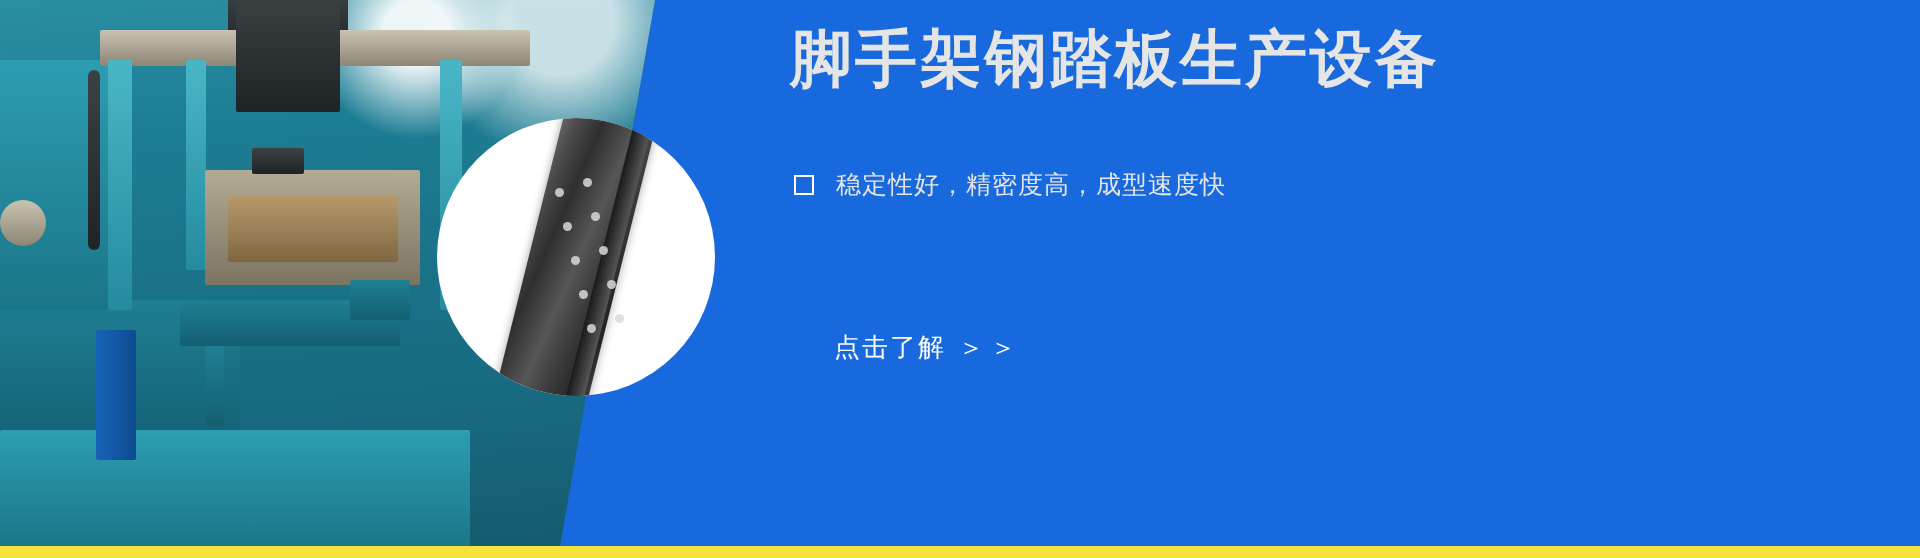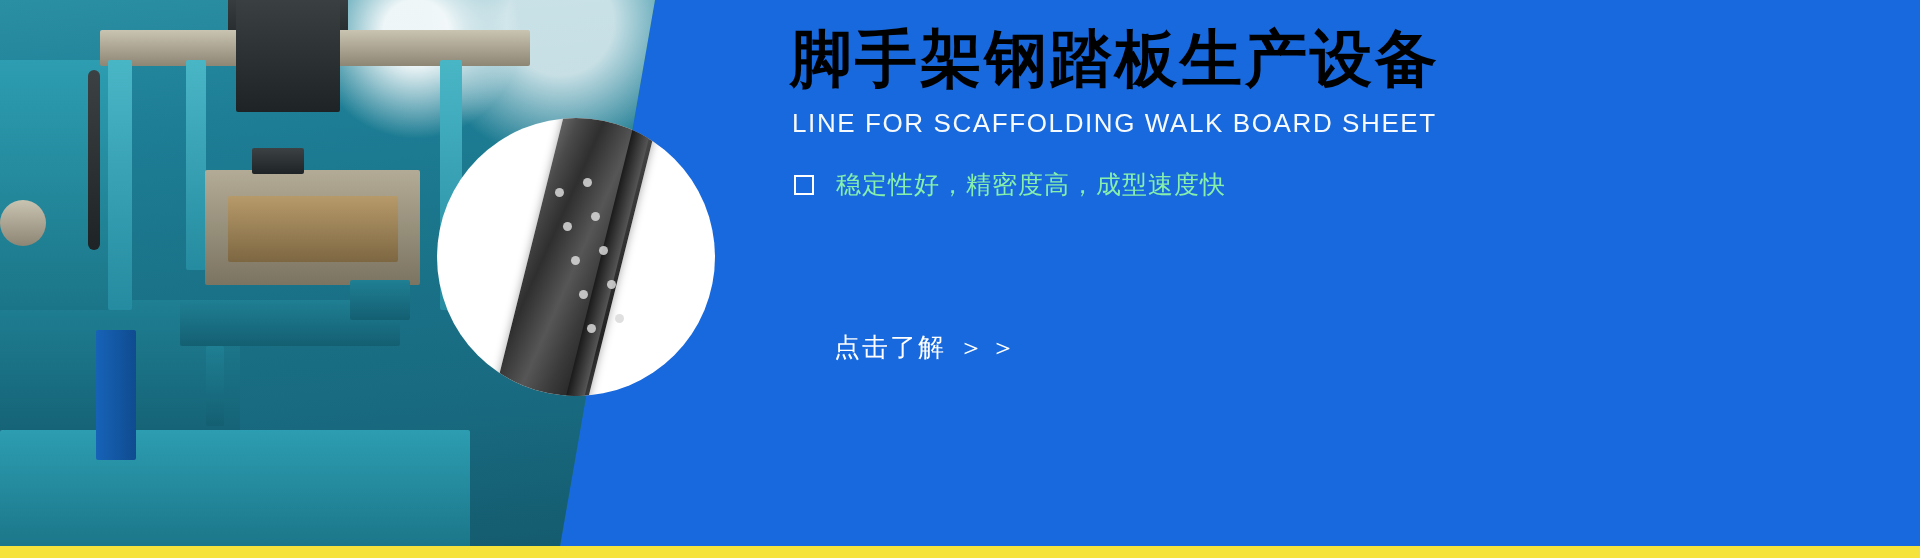--- a/index.html
+++ b/index.html
@@ -57,36 +57,36 @@
     width:18px;height:330px;
     transform:translate(calc(-50% + 34px),-50%) rotate(14deg);
     background:linear-gradient(90deg,#1a1a1a,#565656);
   }
 
   
   .content{position:absolute;left:790px;top:0;width:1110px;height:546px;}
 
   .title{
     position:absolute;left:0;top:28px;
-    font-size:62px;font-weight:700;color:#000000;
+    font-size:62px;font-weight:700;color:#e5e5e5;
     letter-spacing:3px;line-height:1;white-space:nowrap;
   }
   .subtitle{
     position:absolute;left:2px;top:108px;
     font-size:26px;font-weight:400;color:#ffffff;
     letter-spacing:1.6px;white-space:nowrap;opacity:.97;
   }
   .bullets{position:absolute;left:4px;top:168px;width:1060px;}
   .bullet{display:flex;align-items:center;margin-bottom:44px;}
   .bullet-box{
     width:20px;height:20px;border:2px solid #ffffff;
     margin-right:22px;flex:0 0 auto;box-sizing:border-box;
   }
   .bullet-text{
-    font-size:25px;color:#86efac;letter-spacing:1px;white-space:nowrap;font-weight:400;
+    font-size:25px;color:#e5e5e5;letter-spacing:1px;white-space:nowrap;font-weight:400;
   }
   .cta{
     position:absolute;left:44px;top:330px;
     font-size:26px;color:#ffffff;letter-spacing:2px;
     white-space:nowrap;cursor:pointer;font-weight:400;text-align:right;
   }
   .cta .arrows{margin-left:12px;letter-spacing:6px;}
 </style>
 </head>
 <body>
@@ -129,21 +129,20 @@
     <div class="perf" style="left:154px;top:94px;"></div>
     <div class="perf" style="left:162px;top:128px;"></div>
     <div class="perf" style="left:170px;top:162px;"></div>
     <div class="perf" style="left:178px;top:196px;"></div>
   </div>
 
   <div class="content">
 
     <div class="title">脚手架钢踏板生产设备</div>
 
-    <div class="subtitle">LINE FOR SCAFFOLDING WALK BOARD SHEET</div>
 
     <div class="bullets">
 
       <div class="bullet">
         <span class="bullet-box"></span>
         <span class="bullet-text">稳定性好，精密度高，成型速度快</span>
       </div>
 
 
     </div>

